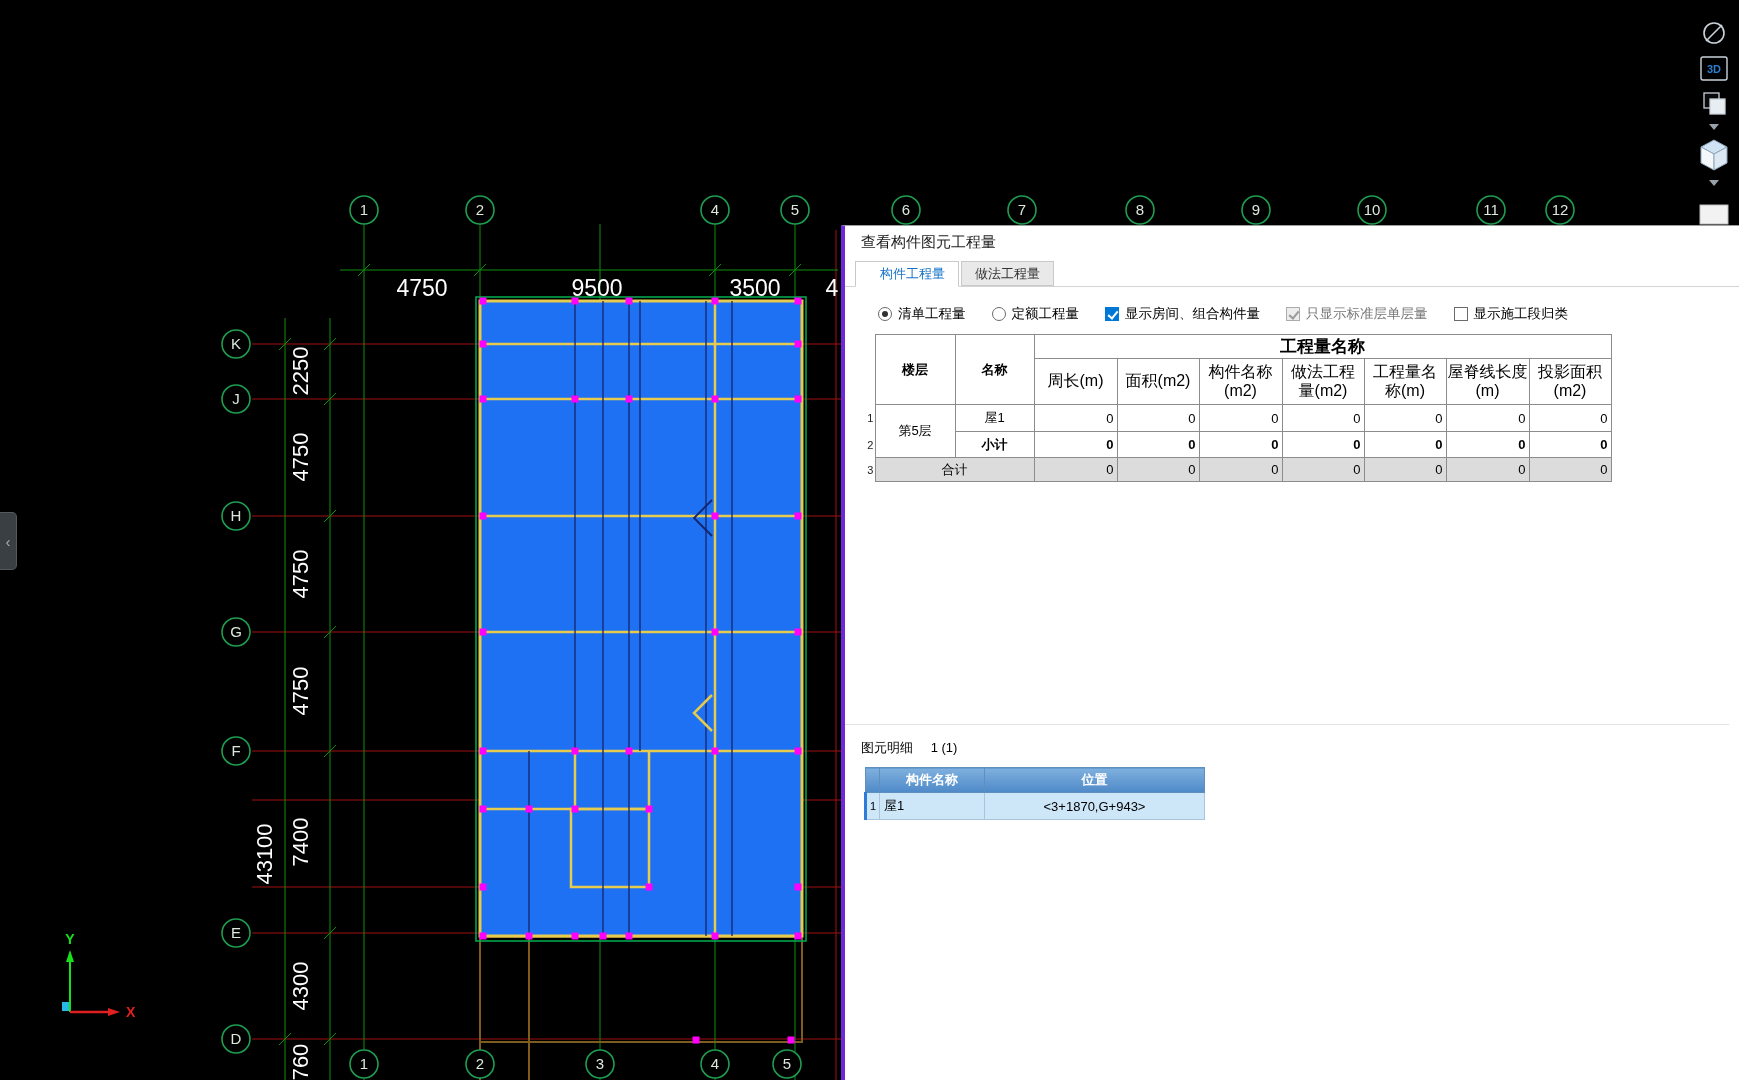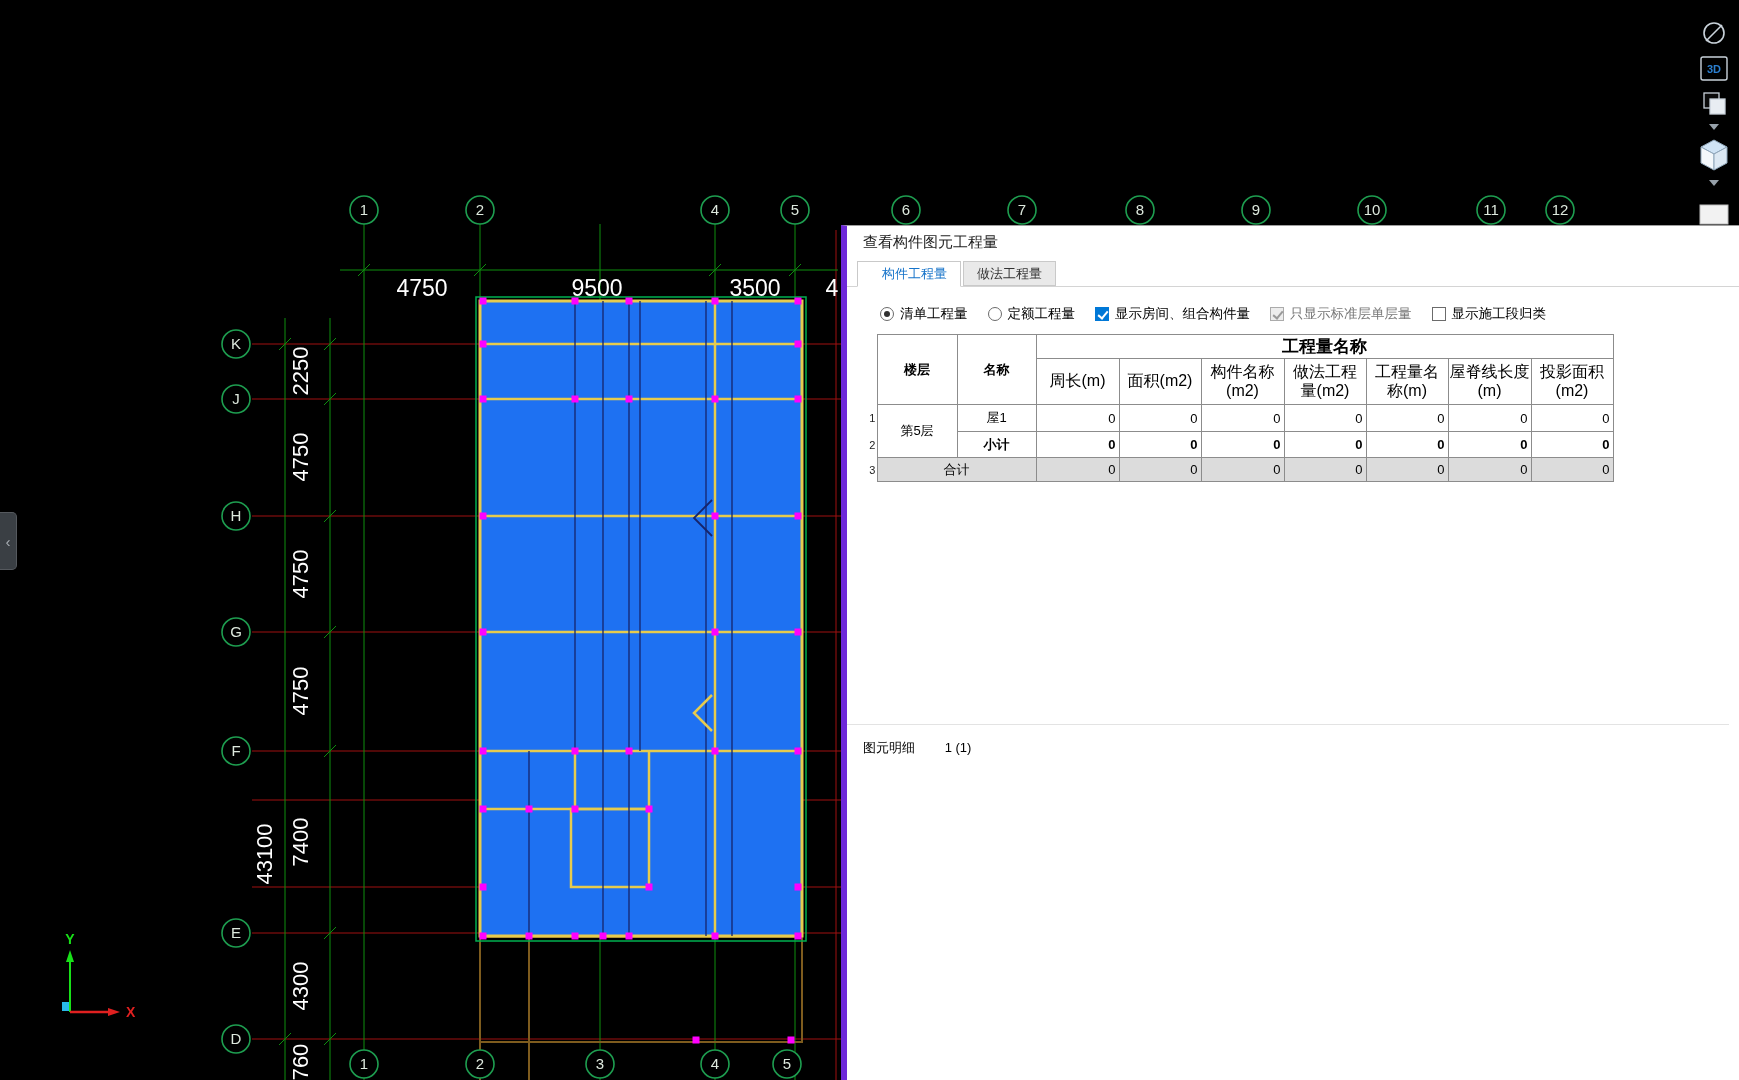--- a/index.html
+++ b/index.html
@@ -13,30 +13,30 @@
   .dimL{fill:#FFFFFF;font-size:22px;text-anchor:middle;}
   .i3d{fill:#2B7FD0;font-size:11px;font-weight:bold;text-anchor:middle;}
   .axy{fill:#18E018;font-size:14px;font-weight:bold;text-anchor:middle;}
   .axx{fill:#E02020;font-size:14px;font-weight:bold;}
 
   .collapse-tab{position:absolute;left:0;top:512px;width:17px;height:58px;background:#3A3F44;
     border:1px solid #55595E;border-left:none;border-radius:0 5px 5px 0;display:flex;
     align-items:center;justify-content:center;color:#A8AEB4;font-size:15px;cursor:pointer;}
 
   .panel{position:absolute;left:841px;top:225px;right:0;bottom:0;background:#FFFFFF;
-         border-left:6px solid #6d28d9;border-top:1px solid #9E9E9E;color:#000;font-size:13px;}
+         border-left:4px solid #6d28d9;border-top:1px solid #9E9E9E;color:#000;font-size:13px;}
   .panel-title{position:absolute;left:16px;top:7px;font-size:15px;color:#1A1A1A;}
   .tab-strip{position:absolute;left:0;right:0;top:32px;height:29px;border-bottom:1px solid #D4D4D4;
              padding-left:10px;display:flex;align-items:flex-end;}
   .tab{height:25px;line-height:23px;padding:0 13px;font-size:13px;border:1px solid #C9C9C9;
        background:#E9E9E9;color:#333;margin-right:2px;cursor:pointer;}
   .tab.active{position:relative;z-index:1;background:#FFF;color:var(--accent,#1673C9);
        border-bottom:1px solid #FFF;margin-bottom:-1px;height:26px;padding-left:24px;}
   .options{position:absolute;left:33px;top:74px;height:28px;display:flex;align-items:center;
-           gap:20px;white-space:nowrap;}
+           gap:26px;white-space:nowrap;}
   .opt{display:flex;align-items:center;gap:6px;font-size:13.5px;cursor:pointer;}
   .opt.disabled{color:#777;}
   .radio{width:14px;height:14px;border:1px solid #6B6B6B;border-radius:50%;background:#FFF;position:relative;flex:none;}
   .radio.checked::after{content:"";position:absolute;left:3px;top:3px;right:3px;bottom:3px;border-radius:50%;background:#303030;}
   .cb{width:14px;height:14px;border:1px solid #6B6B6B;background:#FFF;position:relative;flex:none;}
   .cb.checked{background:var(--check-blue,#0078D7);border-color:var(--check-blue,#0078D7);}
   .cb.checked::after{content:"";position:absolute;left:4px;top:1px;width:4px;height:8px;
       border:solid #FFF;border-width:0 2px 2px 0;transform:rotate(40deg);}
   .cb.checked.disabled{background:#EDEDED;border-color:#ABABAB;}
   .cb.checked.disabled::after{border-color:#9A9A9A;}
@@ -51,21 +51,21 @@
   table.qty .val{text-align:right;}
   table.qty .ctr{text-align:center;}
   table.qty tr.r1 td{height:27px;}
   table.qty tr.r2 td{height:26px;}
   table.qty tr.r3 td{height:24px;}
   table.qty tr.r2 td.b{font-weight:bold;margin-top:34px;}
   table.qty tr.r3 td{background:var(--total-row-bg,#DCDCDC);}
 
   .divider{position:absolute;left:0;right:10px;top:498px;border-top:1px solid #E3E3E3;}
   .detail-caption{position:absolute;left:16px;top:513px;font-size:13px;color:#000;}
-  .detail-caption .cnt{margin-left:26px;}
+  .detail-caption .cnt{margin-left:14px;}
 
   table.det{position:absolute;left:19px;top:541px;border-collapse:collapse;table-layout:fixed;}
   table.det th{background:linear-gradient(var(--detail-header-top,#7FB0DE),var(--detail-header-bottom,#4E89C8));
       color:#FFF;font-weight:bold;font-size:13px;border:1px solid #5E8FBF;height:25px;padding:0;}
   table.det td{border:1px solid #A9C4DC;background:var(--selection-blue,#CDE6F8);font-size:13px;height:27px;padding:0;}
   table.det td.rn{font-size:11px;text-align:center;border-left:3px solid #2E7CD6;}
   table.det td.nm{padding-left:4px;}
   table.det td.pos{text-align:center;}
 </style>
 </head>
@@ -396,14 +396,35 @@
       </tbody>
     </table>
 
     <div class="divider"></div>
 
     <div class="detail-caption">
       <span>图元明细</span>
       <span class="cnt">1 (1)</span>
     </div>
 
+    <table class="det">
+      <colgroup>
+        <col style="width:14px">
+          <col style="width:105px">
+          <col style="width:220px">
+      </colgroup>
+      <thead>
+        <tr>
+          <th></th>
+          <th>构件名称</th>
+          <th>位置</th>
+        </tr>
+      </thead>
+      <tbody>
+        <tr>
+          <td class="rn">1</td>
+          <td class="nm">屋1</td>
+          <td class="pos">&lt;3+1870,G+943&gt;</td>
+        </tr>
+      </tbody>
+    </table>
   </div>
 </div>
 
 </body></html>

